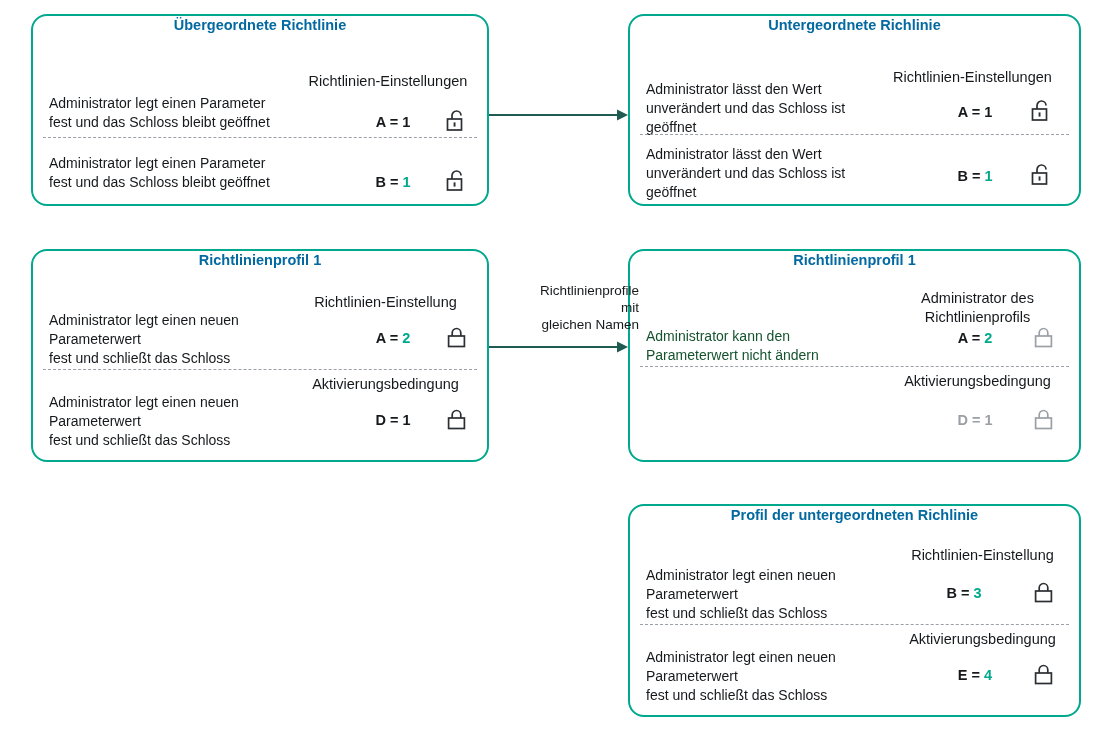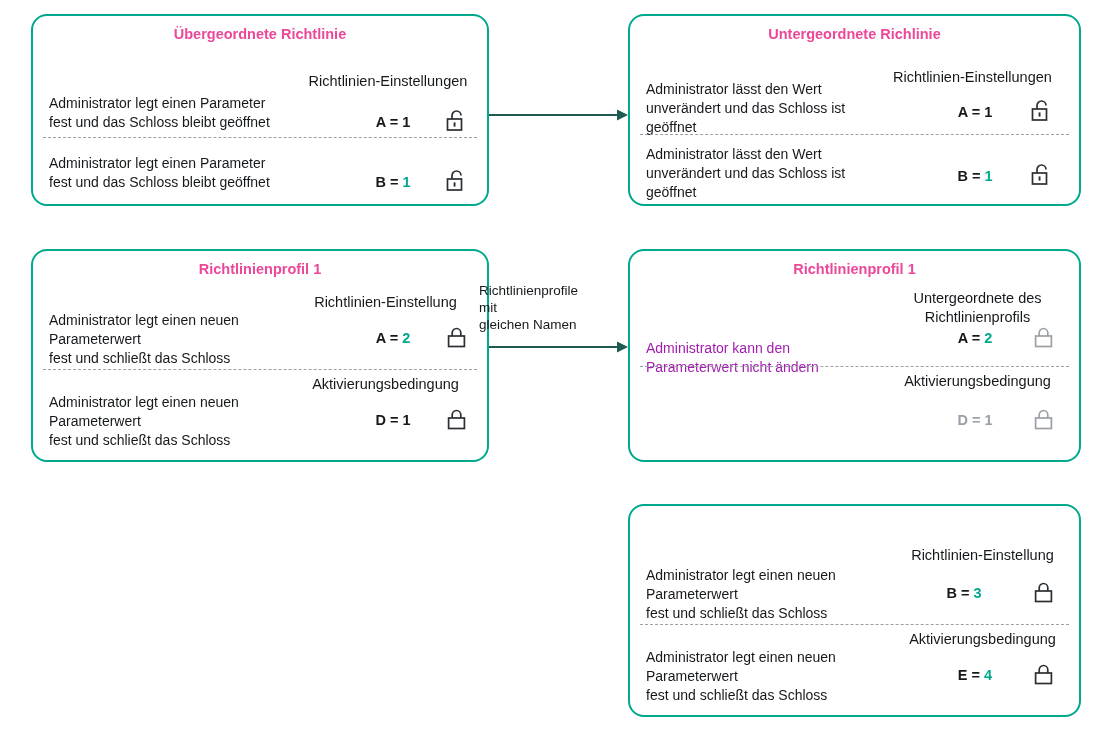--- a/index.html
+++ b/index.html
@@ -28,22 +28,21 @@
     border-radius: 16px;
     box-sizing: border-box;
     background: #ffffff;
   }
 
   .box-title {
     text-align: center;
     font-weight: bold;
     font-size: 14.5px;
     line-height: 18px;
-    color: #ec4899;
-    padding-top: 9px;
+    color: #0369a1;
   }
 
   .divider {
     position: absolute;
     left: 10px;
     right: 10px;
     border-top: 1px dashed #9aa0a6;
     height: 0;
   }
 
@@ -56,21 +55,21 @@
     white-space: pre-line;
   }
 
   .desc {
     position: absolute;
     font-size: 14px;
     line-height: 19px;
     color: #16191c;
     white-space: pre-line;
   }
-  .desc.muted { color: #a21caf; margin-top: 12px; }
+  .desc.muted { color: #14532d; }
 
   .value {
     position: absolute;
     text-align: center;
     font-size: 14.5px;
     font-weight: bold;
     color: #16191c;
     white-space: nowrap;
   }
   .value .num { color: #00a88d; }
@@ -84,21 +83,21 @@
   .lockwrap svg { display: block; }
 
   
   .arrow {
     position: absolute;
   }
   .arrow svg { display: block; overflow: visible; }
 
   .arrow-label {
     position: absolute;
-    text-align: left;
+    text-align: right;
     font-size: 13.5px;
     line-height: 17px;
     color: #16191c;
     white-space: pre-line;
   }
 </style>
 </head>
 <body>
 
 <div class="canvas">
@@ -220,21 +219,21 @@
       <svg width="24" height="26" viewBox="0 0 24 26">
         <path d="M5.2 11 V7.8 a4.3 4.3 0 0 1 8.6 0 V11" fill="none" stroke="#2b2f33" stroke-width="1.7"></path>
         <rect x="1.6" y="11" width="15.8" height="10.5" fill="none" stroke="#2b2f33" stroke-width="1.7"></rect>
       </svg>
     </div>
   </div>
 
   <div class="box" style="left:628px; top:249px; width:453px; height:213px;">
     <div class="box-title">Richtlinienprofil 1</div>
 
-    <div class="col-head" style="left:245px; top:38px; width:205px;">Untergeordnete des
+    <div class="col-head" style="left:245px; top:38px; width:205px;">Administrator des
 Richtlinienprofils</div>
 
     <div class="desc muted" style="left:16px; top:76px; width:235px;">Administrator kann den
 Parameterwert nicht ändern</div>
     <div class="value" style="left:305px; top:79px; width:80px;">
       <span>A =</span>
       <span class="num">2</span>
     </div>
     <div class="lockwrap" style="left:404px; top:74px;">
       <svg width="24" height="26" viewBox="0 0 24 26">
@@ -263,20 +262,21 @@
 mit
 gleichen Namen</div>
   <div class="arrow" style="left:489px; top:340px; width:140px; height:14px;">
     <svg width="140" height="14" viewBox="0 0 140 14">
       <line x1="0" y1="7" x2="128" y2="7" stroke="#1f5b52" stroke-width="2.2"></line>
       <polygon points="128,1.5 139,7 128,12.5" fill="#1f5b52"></polygon>
     </svg>
   </div>
 
   <div class="box" style="left:628px; top:504px; width:453px; height:213px;">
+    <div class="box-title">Profil der untergeordneten Richlinie</div>
 
     <div class="col-head" style="left:245px; top:40px; width:215px;">Richtlinien-Einstellung</div>
 
     <div class="desc" style="left:16px; top:60px; width:235px;">Administrator legt einen neuen
 Parameterwert
 fest und schließt das Schloss</div>
     <div class="value" style="left:294px; top:79px; width:80px;">
       <span>B =</span>
       <span class="num">3</span>
     </div>

